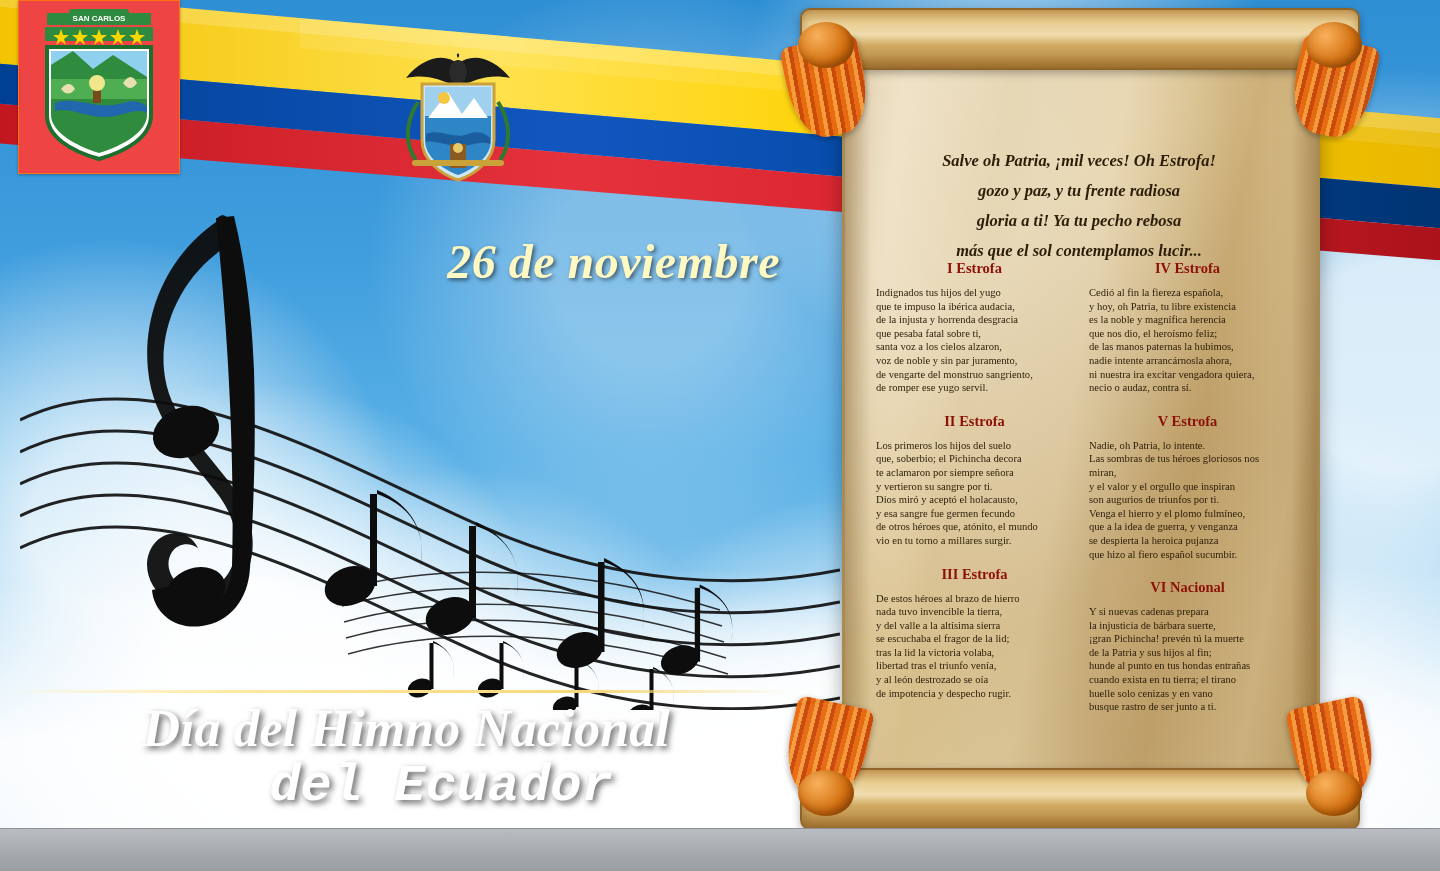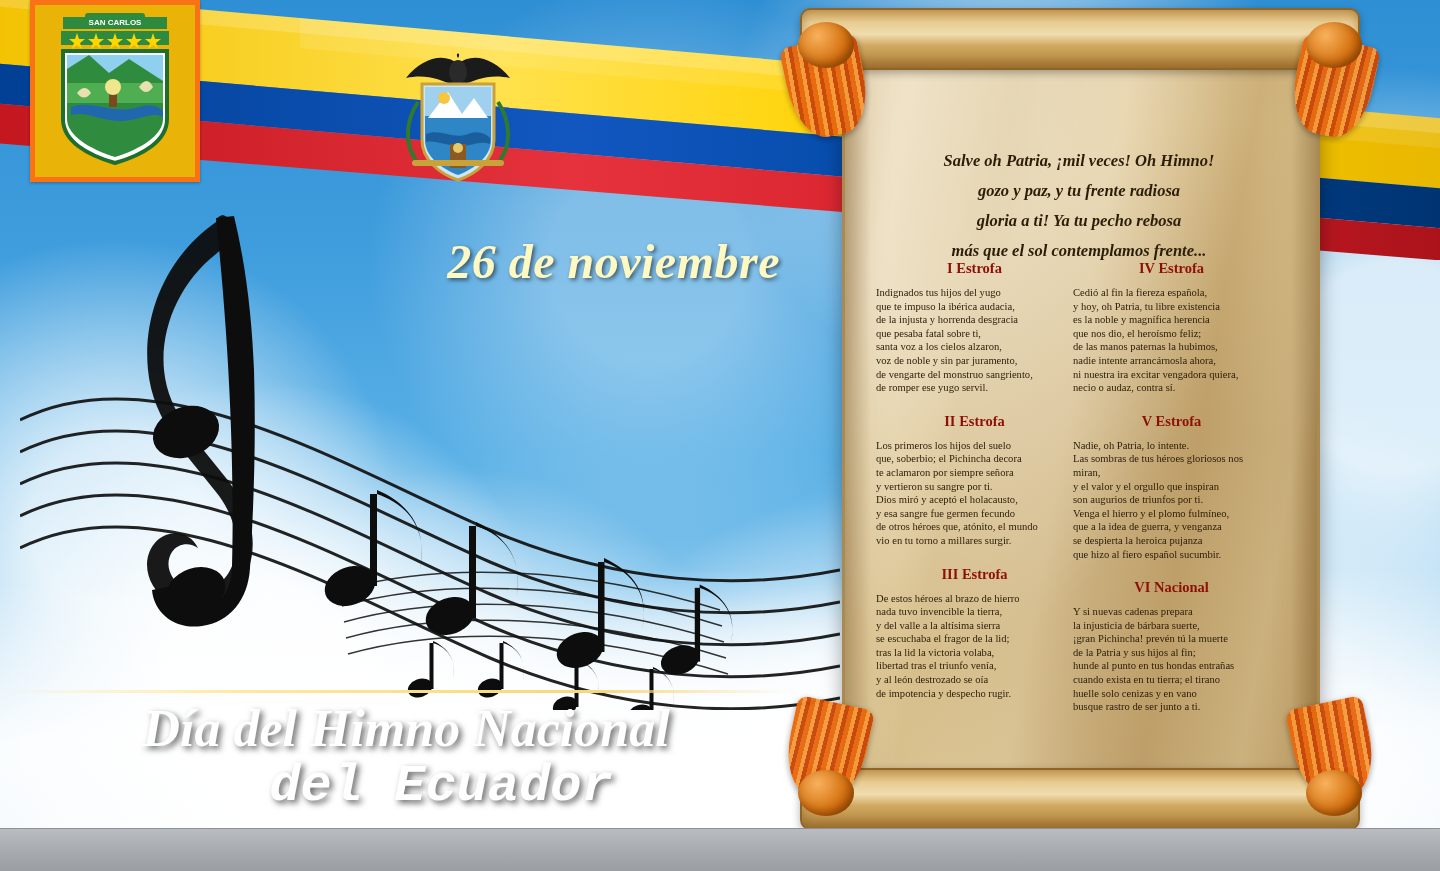--- a/index.html
+++ b/index.html
@@ -31,22 +31,22 @@
     background:
       radial-gradient(ellipse at 20% 100%, rgba(255,255,255,.9) 0 35%, rgba(255,255,255,0) 70%),
       radial-gradient(ellipse at 52% 105%, rgba(255,255,255,.85) 0 35%, rgba(255,255,255,0) 72%),
       radial-gradient(ellipse at 85% 100%, rgba(255,255,255,.8) 0 35%, rgba(255,255,255,0) 72%);
   }
   
   .ribbon{position:absolute;left:0;top:0;width:1440px;height:260px;}
   .ribbon svg{display:block;}
   
   .badge{
-    position:absolute;left:30px;top:0;width:160px;height:172px;
-    background:#eab308;border:5px solid #f97316;
+    position:absolute;left:18px;top:0;width:160px;height:172px;
+    background:#ef4444;border:1px solid #f97316;
     box-shadow:0 1px 3px rgba(0,0,0,.3);
   }
   .badge .crest{position:absolute;left:8px;top:6px;width:144px;height:160px;}
   
   .escudo{position:absolute;left:392px;top:48px;width:132px;height:140px;}
   
   .staff{position:absolute;left:20px;top:170px;width:820px;height:540px;}
   
   .date-text{
     position:absolute;left:420px;top:236px;width:360px;
@@ -130,21 +130,21 @@
   .coro{
     position:absolute;left:104px;top:142px;width:390px;
     text-align:center;
     font-family:"Liberation Serif", serif;
     font-style:italic;font-weight:bold;
     font-size:16.5px;line-height:30px;color:#2b1d07;
   }
   .coro span{display:block;}
   .columns{
     position:absolute;left:96px;top:256px;width:410px;
-    display:flex;
+    display:flex;gap:16px;
   }
   .col{width:197px;}
   .estrofa-h{
     text-align:center;
     font-family:"Liberation Serif", serif;
     font-weight:bold;font-size:14.5px;color:#8d1007;
     margin:0 0 9px 0;
   }
   .estrofa-b{
     font-family:"Liberation Serif", serif;
@@ -344,24 +344,24 @@
     <div class="tassel tl"></div>
     <div class="tassel tr"></div>
     <div class="tassel bl"></div>
     <div class="tassel br"></div>
     <div class="knot tl"></div>
     <div class="knot tr"></div>
     <div class="knot bl"></div>
     <div class="knot br"></div>
 
     <div class="coro">
-      <span>Salve oh Patria, ¡mil veces! Oh Himno!</span>
+      <span>Salve oh Patria, ¡mil veces! Oh Estrofa!</span>
       <span>gozo y paz, y tu frente radiosa</span>
       <span>gloria a ti! Ya tu pecho rebosa</span>
-      <span>más que el sol contemplamos frente...</span>
+      <span>más que el sol contemplamos lucir...</span>
     </div>
 
     <div class="columns">
       <div class="col">
         <div class="blk">
           <p class="estrofa-h">I Estrofa</p>
           <p class="estrofa-b">Indignados tus hijos del yugo
 que te impuso la ibérica audacia,
 de la injusta y horrenda desgracia
 que pesaba fatal sobre ti,

